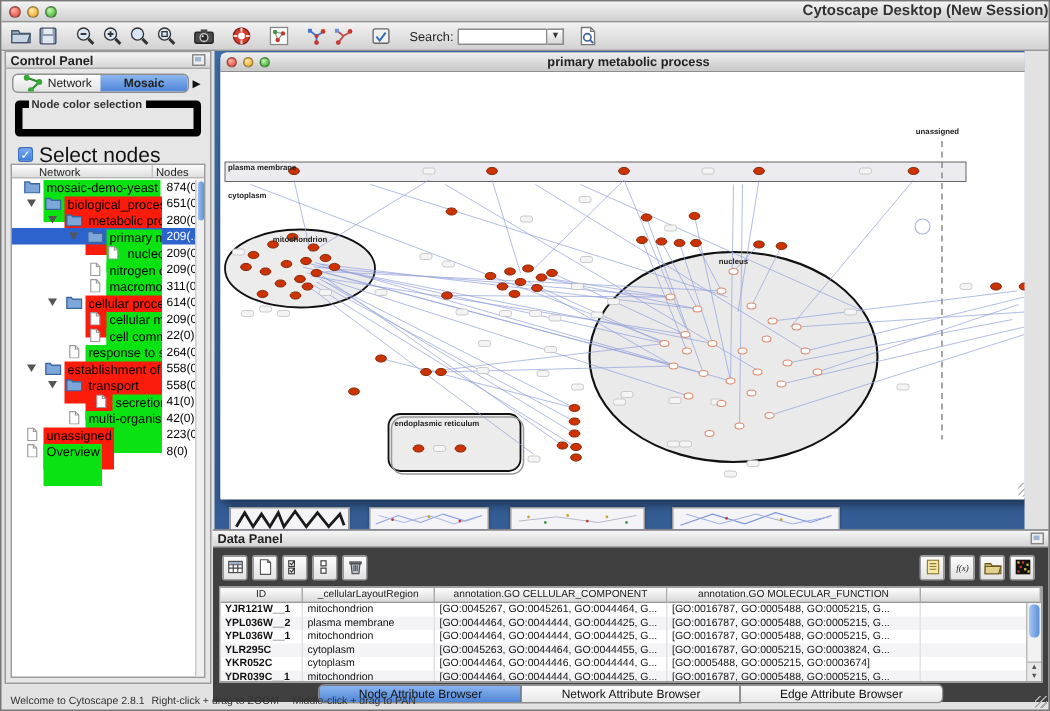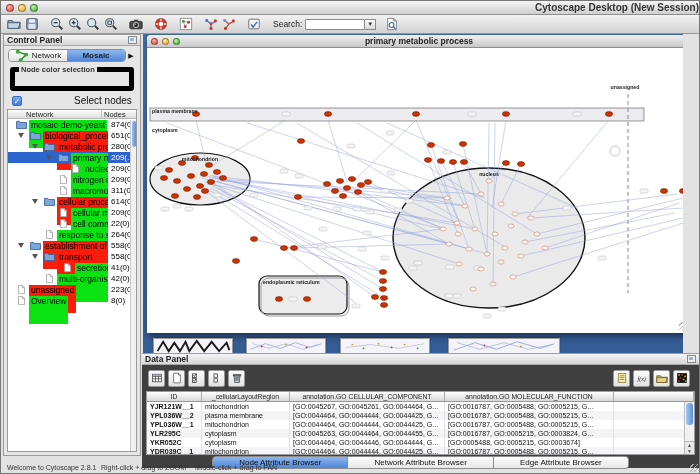--- a/index.html
+++ b/index.html
@@ -53,21 +53,21 @@
   .ncs{padding:0;}
   .popup{margin:1px 6px 0 6px;height:13px;border:1px solid #979797;border-radius:3px;
     background:linear-gradient(#ffffff,#dcdcdc);display:flex;align-items:center;overflow:hidden;}
   .popup .pval{flex:1;font-size:8px;color:#111;text-align:center;}
   .popup .pstep{width:12px;height:100%;background:linear-gradient(#7fb0f0,#3f7bd8);
     color:#fff;font-size:5px;line-height:6px;text-align:center;border-left:1px solid #979797;}
   .cb-row{position:absolute;left:8px;top:60px;display:flex;align-items:center;gap:4px;}
   .checkbox{width:10px;height:10px;border-radius:2px;border:1px solid #3a6fc0;
     background:linear-gradient(#79aaf0,#3f7cda);color:#fff;font-size:8px;line-height:9px;
     text-align:center;font-weight:bold;}
-  .cb-label{font-size:10px;color:#111;margin-left:48px;}
+  .cb-label{font-size:14px;color:#111;}
   .tree-box{position:absolute;left:3px;top:74px;right:3px;bottom:3px;
     background:#fff;border:1px solid #9b9b9b;overflow:hidden;}
   .tree-head{display:flex;height:9px;background:linear-gradient(#fdfdfd,#dedede);
     border-bottom:1px solid #b8b8b8;font-size:7.5px;color:#222;}
   .tree-head .c1{flex:1;padding-left:18px;border-right:1px solid #c5c5c5;}
   .tree-head .c2{width:34px;padding-left:2px;}
   .tree-rows{position:relative;}
   .tree-row{display:flex;align-items:center;height:11px;font-size:8.5px;color:#000;position:relative;}
   .tree-row.sel{background:#2d63cc;}
   .tree-row .exp{position:absolute;width:0;height:0;border-left:3.5px solid transparent;

